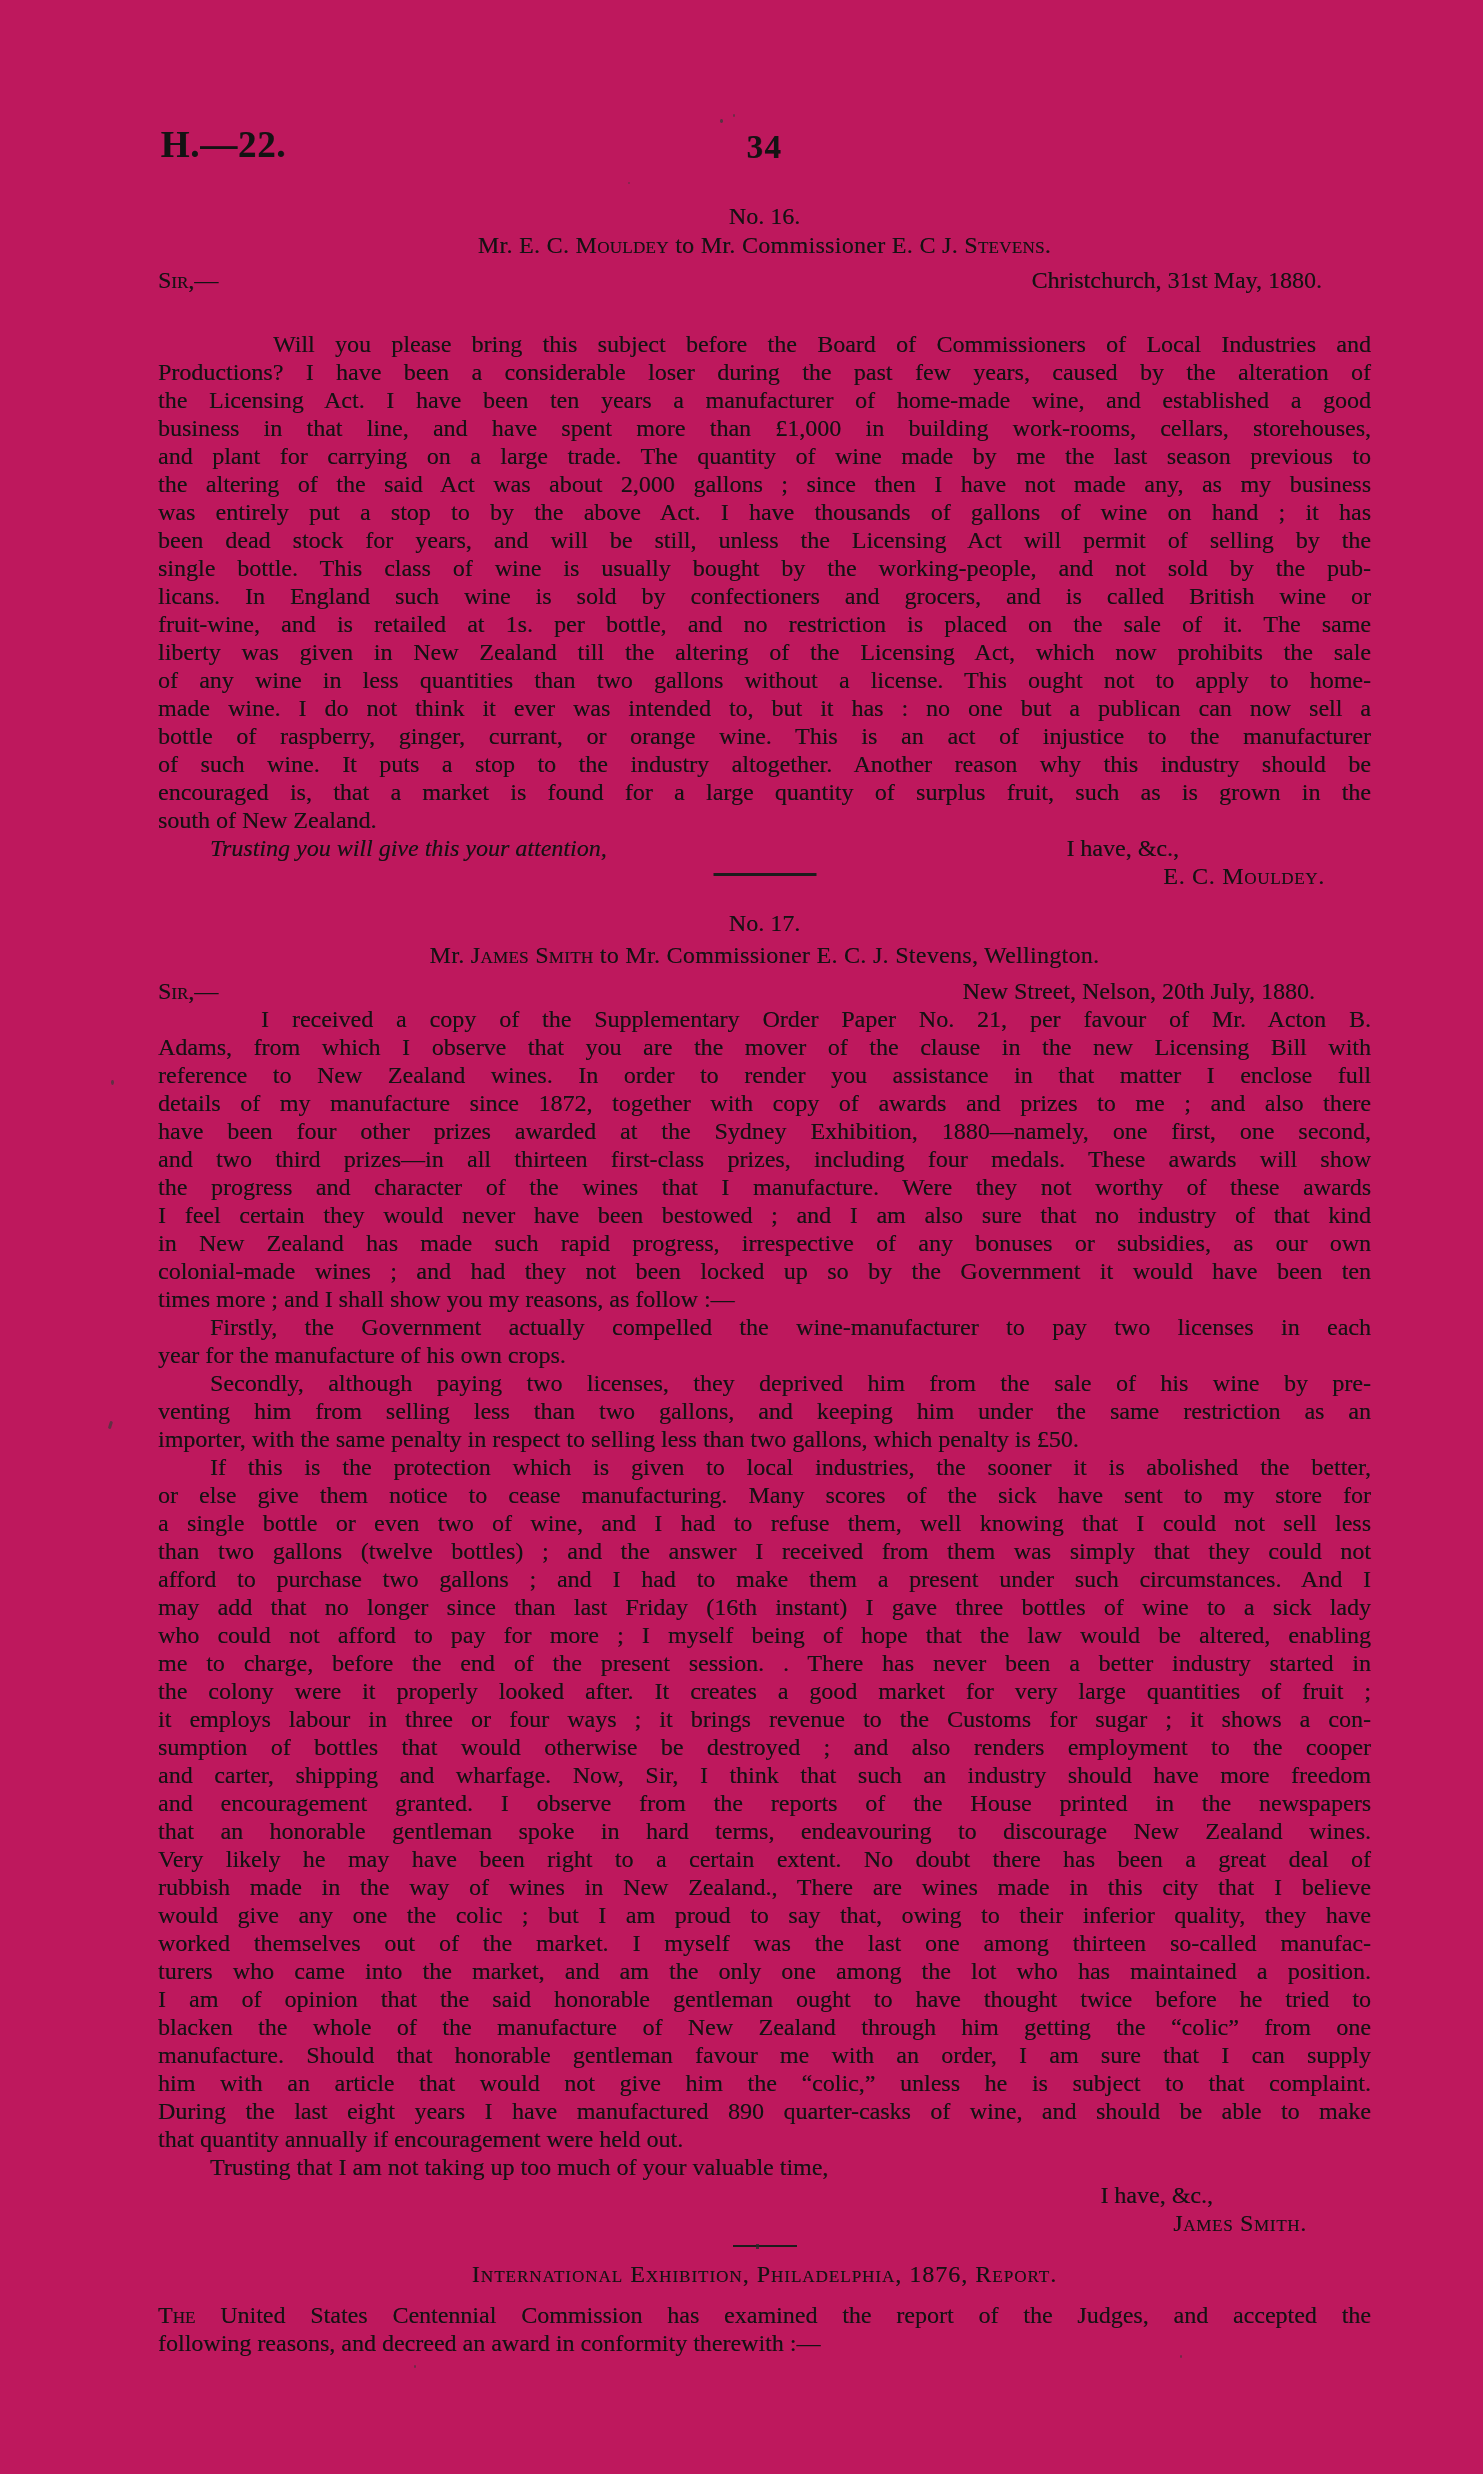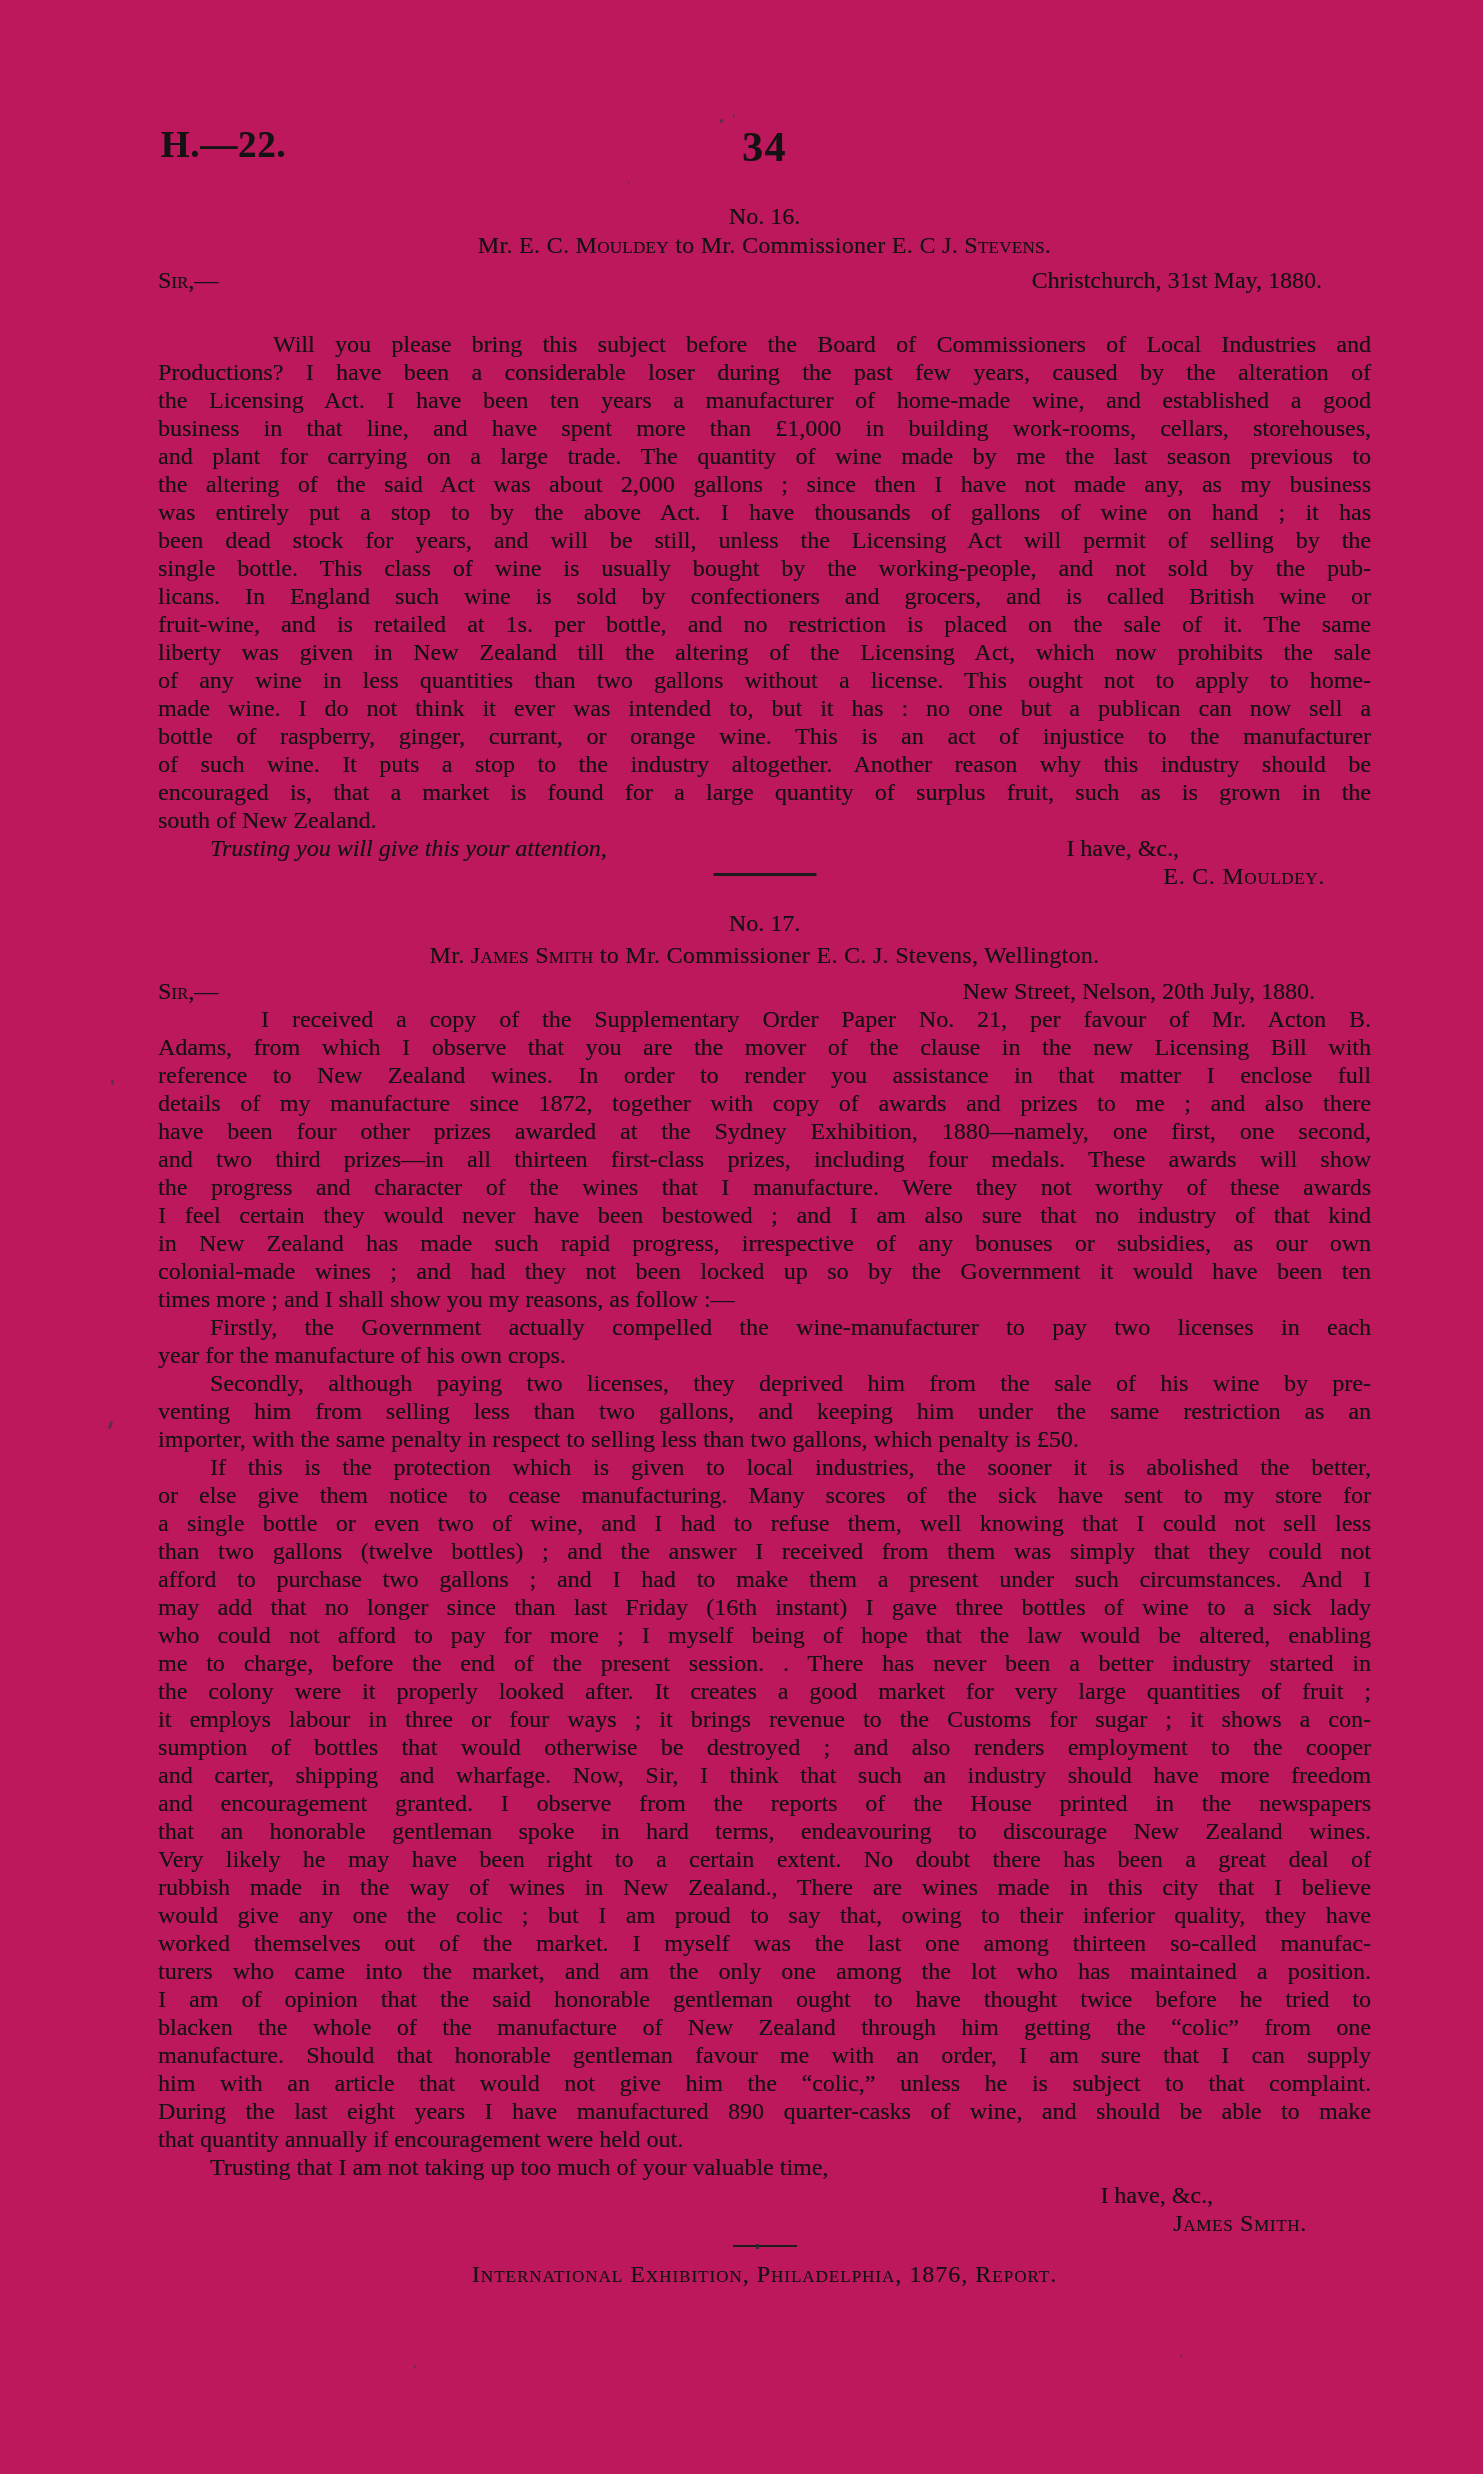--- a/index.html
+++ b/index.html
@@ -11,21 +11,21 @@
   .page{position:absolute;inset:0;background:#be185d;}
   
   .col{
     position:absolute;left:158px;top:128px;width:1213px;
     font-size:24px;line-height:28px;
     text-shadow:0.3px 0.3px 0.5px rgba(0,0,0,0.38);
   }
   
   .page-header{position:relative;height:33px;line-height:33px;}
   .doc-ref{position:absolute;left:2.8px;top:0;font-size:37px;font-weight:bold;letter-spacing:0.7px;}
-  .page-num{position:absolute;left:0;right:0;top:2.8px;text-align:center;font-size:42px;font-weight:bold;letter-spacing:1.4px;}
+  .page-num{position:absolute;left:0;right:0;top:2.8px;text-align:center;font-size:33px;font-weight:bold;letter-spacing:1.4px;}
   .sc{font-variant:small-caps;}
   .no-head{text-align:center;margin-top:41px;}
   .letter-heading{text-align:center;margin-top:1px;letter-spacing:0.3px;}
   .sal-row{position:relative;margin-top:7px;}
   .sal{position:absolute;left:0;top:0;}
   .dateline{display:block;text-align:right;padding-right:49px;}
   
   .jl{text-align:justify;text-align-last:justify;white-space:nowrap;}
   .pe{text-align-last:left;}
   .ind-lg{padding-left:115px;margin-top:36px;}
@@ -170,20 +170,24 @@
     </div>
 
     <div class="rule-row">
       <span class="rule2">
           <span class="rule2dot"></span>
         </span>
     </div>
 
     <div class="report-heading sc">International Exhibition, Philadelphia, 1876, Report.</div>
 
+    <div class="report-par">
+      <div class="jl"><span class="sc">The</span><span> United States Centennial Commission has examined the report of the Judges, and accepted the</span></div>
+      <div class="jl pe">following reasons, and decreed an award in conformity therewith :—</div>
+    </div>
 
   </div>
 
   <div class="speck sp1"></div>
   <div class="speck sp1b"></div>
   <div class="speck sp2"></div>
   <div class="speck sp3"></div>
   <div class="speck sp4"></div>
   <div class="speck sp5"></div>
   <div class="speck sp6"></div>

